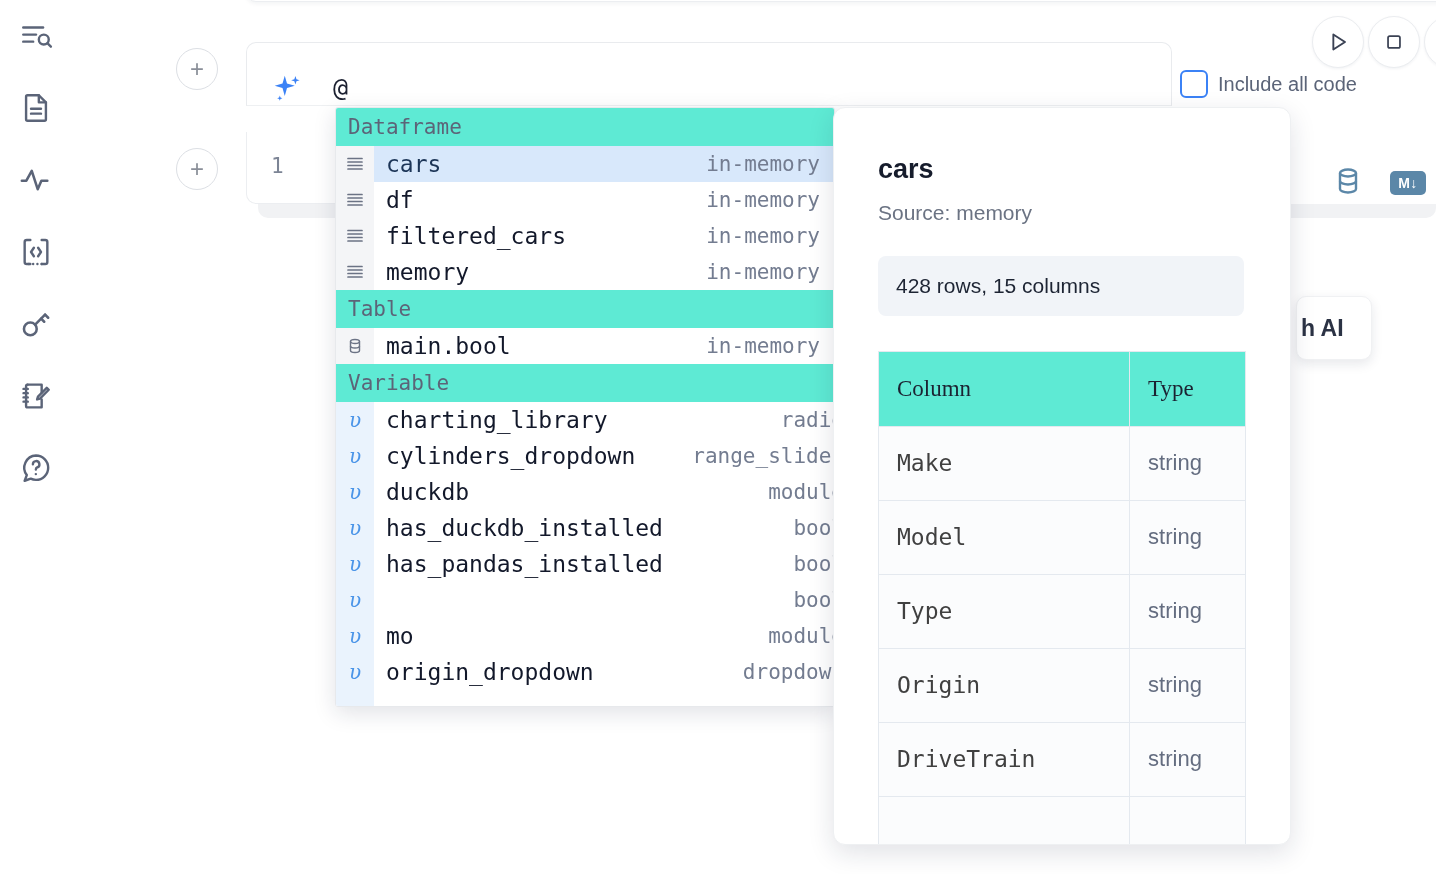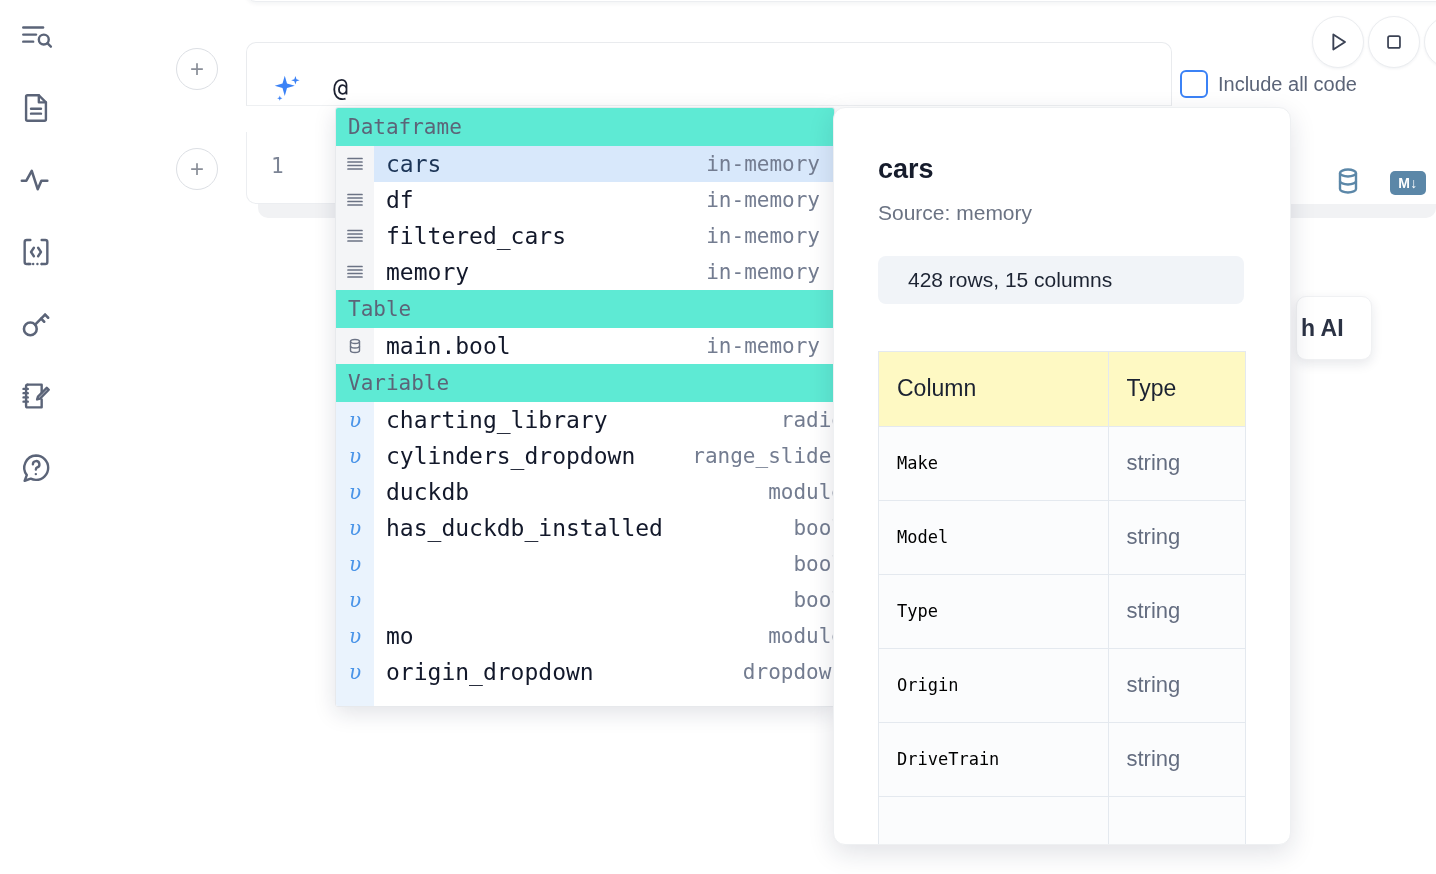--- a/index.html
+++ b/index.html
@@ -144,38 +144,38 @@
   }
   .pv-title {
     position:absolute; left: 44px; top: 46px;
     font-size: 27px; font-weight: 700; color:#161c2c;
   }
   .pv-source {
     position:absolute; left: 44px; top: 93px;
     font-size: 21px; color:#6b7governmental; color:#6b7383;
   }
   .pv-chip {
-    position:absolute; left: 44px; top: 148px; width: 366px; height: 48px;
+    position:absolute; left: 44px; top: 148px; width: 366px; height: 60px;
     background:#f1f4f8; border-radius: 8px;
-    display:flex; align-items:center; padding-left: 30px;
+    display:flex; align-items:center; padding-left: 18px;
     font-size: 21px; color:#1d2433;
   }
   .pv-table {
     position:absolute; left: 44px; top: 243px; width: 368px;
     border:1px solid #e4e9ef; border-bottom:none; border-collapse: collapse;
   }
   .pv-table table { width:100%; border-collapse: collapse; }
   .pv-table th, .pv-table td {
     border-right:1px solid #e4e9ef; border-bottom:1px solid #e4e9ef;
     height: 74px; text-align:left; padding-left: 18px; font-weight: 400;
   }
   .pv-table th:last-child, .pv-table td:last-child { border-right:none; }
-  .pv-table thead th { background:#fef9c3; font-size: 23px; color:#1b2231; }
+  .pv-table thead th { background:#5eead4; font-size: 23px; color:#1b2231;font-family:Liberation Serif, serif; }
   .pv-table tbody td.colname {
-    font-family:"DejaVu Sans Mono", monospace; font-size: 17px; color:#000000;
+    font-family:"DejaVu Sans Mono", monospace; font-size: 23px; color:#404040;
     background:#fbfcfd;
   }
   .pv-table tbody td.coltype { font-size: 22px; color:#646d80; background:#fbfcfd; }
 </style>
 </head>
 <body>
 
 <div id="root">
 
   <div class="rail">
@@ -384,20 +384,21 @@
           <span style="color:#4a94e8;font-style:italic;font-family:'DejaVu Serif',serif;font-size:20px;">υ</span>
         </span>
       <span class="dd-name">has_duckdb_installed</span>
       <span class="dd-type">bool</span>
     </div>
 
     <div class="dd-row var-row wide">
       <span class="dd-gut varg">
           <span style="color:#4a94e8;font-style:italic;font-family:'DejaVu Serif',serif;font-size:20px;">υ</span>
         </span>
+      <span class="dd-name">has_pandas_installed</span>
       <span class="dd-type">bool</span>
     </div>
 
     <div class="dd-row var-row wide">
       <span class="dd-gut varg">
           <span style="color:#4a94e8;font-style:italic;font-family:'DejaVu Serif',serif;font-size:20px;">υ</span>
         </span>
       <span class="dd-type">bool</span>
     </div>
 

